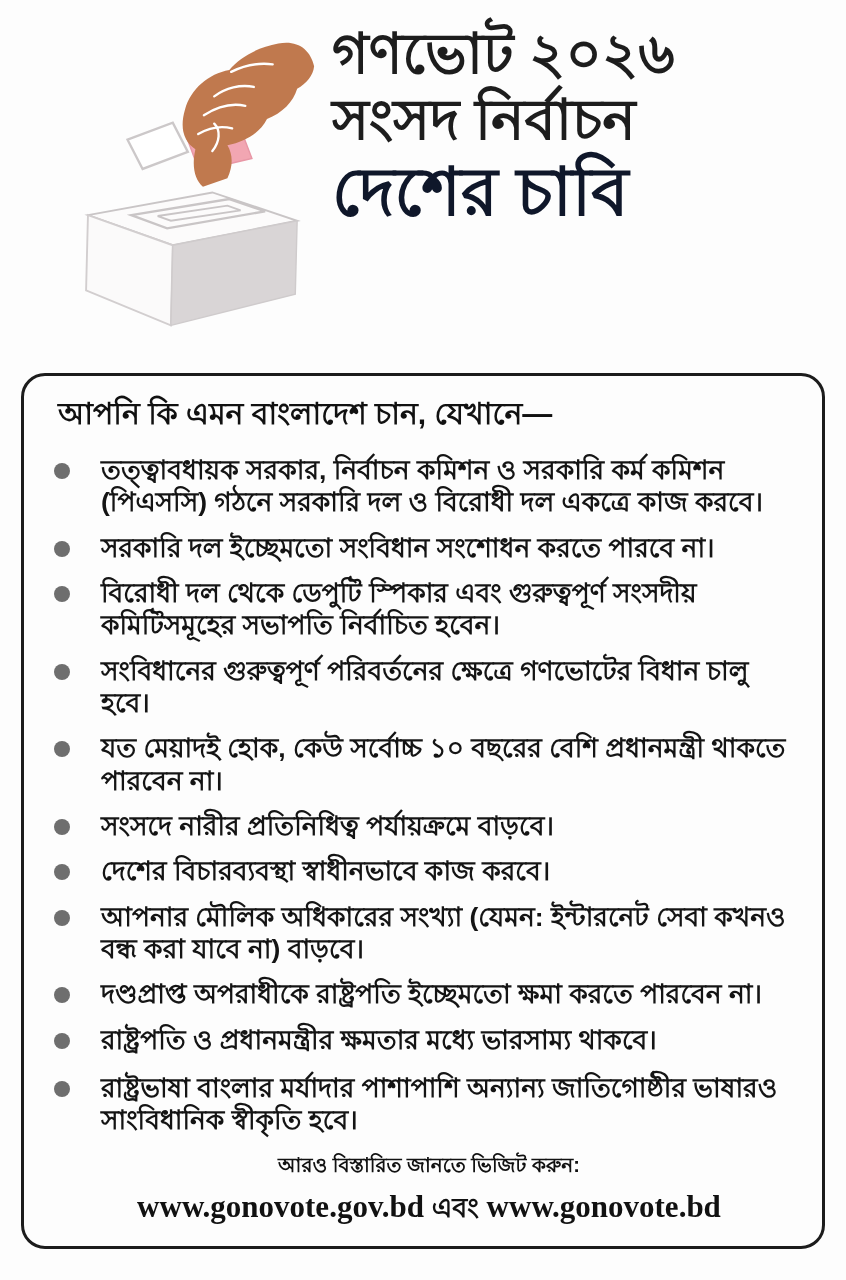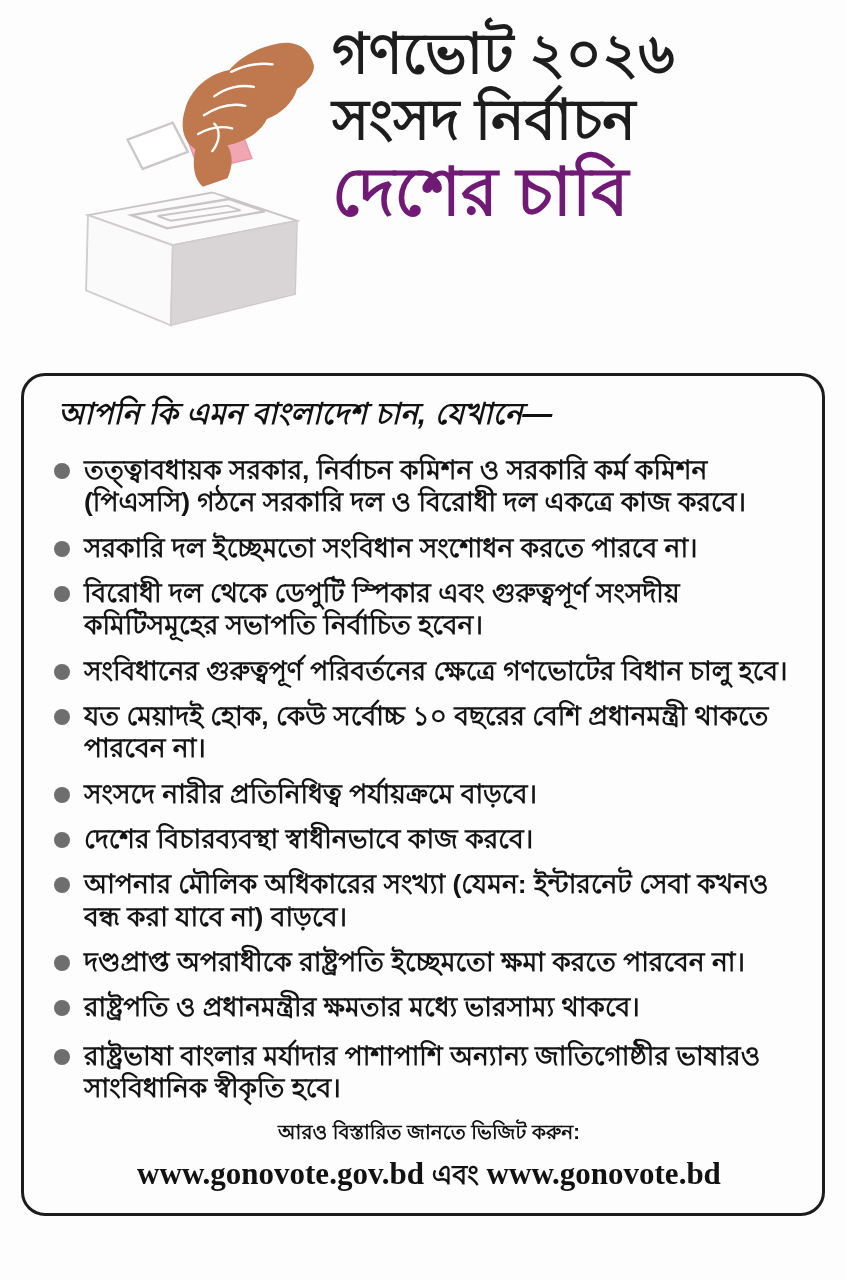--- a/index.html
+++ b/index.html
@@ -40,56 +40,56 @@
     font-size: 56px;
     font-weight: 700;
     color: #1d1d1d;
     letter-spacing: 0;
     margin-bottom: 10px;
     white-space: nowrap;
   }
   .headline-line {
     font-size: 67px;
     font-weight: 900;
-    color: #701a75;
+    color: #0f172a;
     margin-top: 2px;
     margin-bottom: 4px;
     white-space: nowrap;
   }
 
   
   .main-box {
     box-sizing: border-box;
     margin: 11px 21px 0 21px;
     width: 804px;
     border: 3px solid #1c1c1c;
     border-radius: 24px;
     padding: 12px 18px 8px 30px;
     background: #fdfdfd;
   }
   .box-heading {
     font-size: 30px;
     font-weight: 700;
     margin: 2px 0 10px 4px;
     color: #111;
-    font-style: italic;
   }
   .bullet-list {
     list-style: none;
     margin: 0;
     padding: 0;
   }
   .bullet-item {
     display: flex;
     align-items: flex-start;
     margin: 13px 0;
     font-size: 26.5px;
     font-weight: 600;
     line-height: 1.22;
     color: #141414;
+    gap: 17px;
   }
   .bullet-item.extra-gap { margin-top: 16px; }
   .bullet-dot {
     flex: 0 0 16px;
     width: 16px;
     height: 16px;
     border-radius: 50%;
     background: #6e6e6e;
     margin: 9px 14px 0 0;
   }

